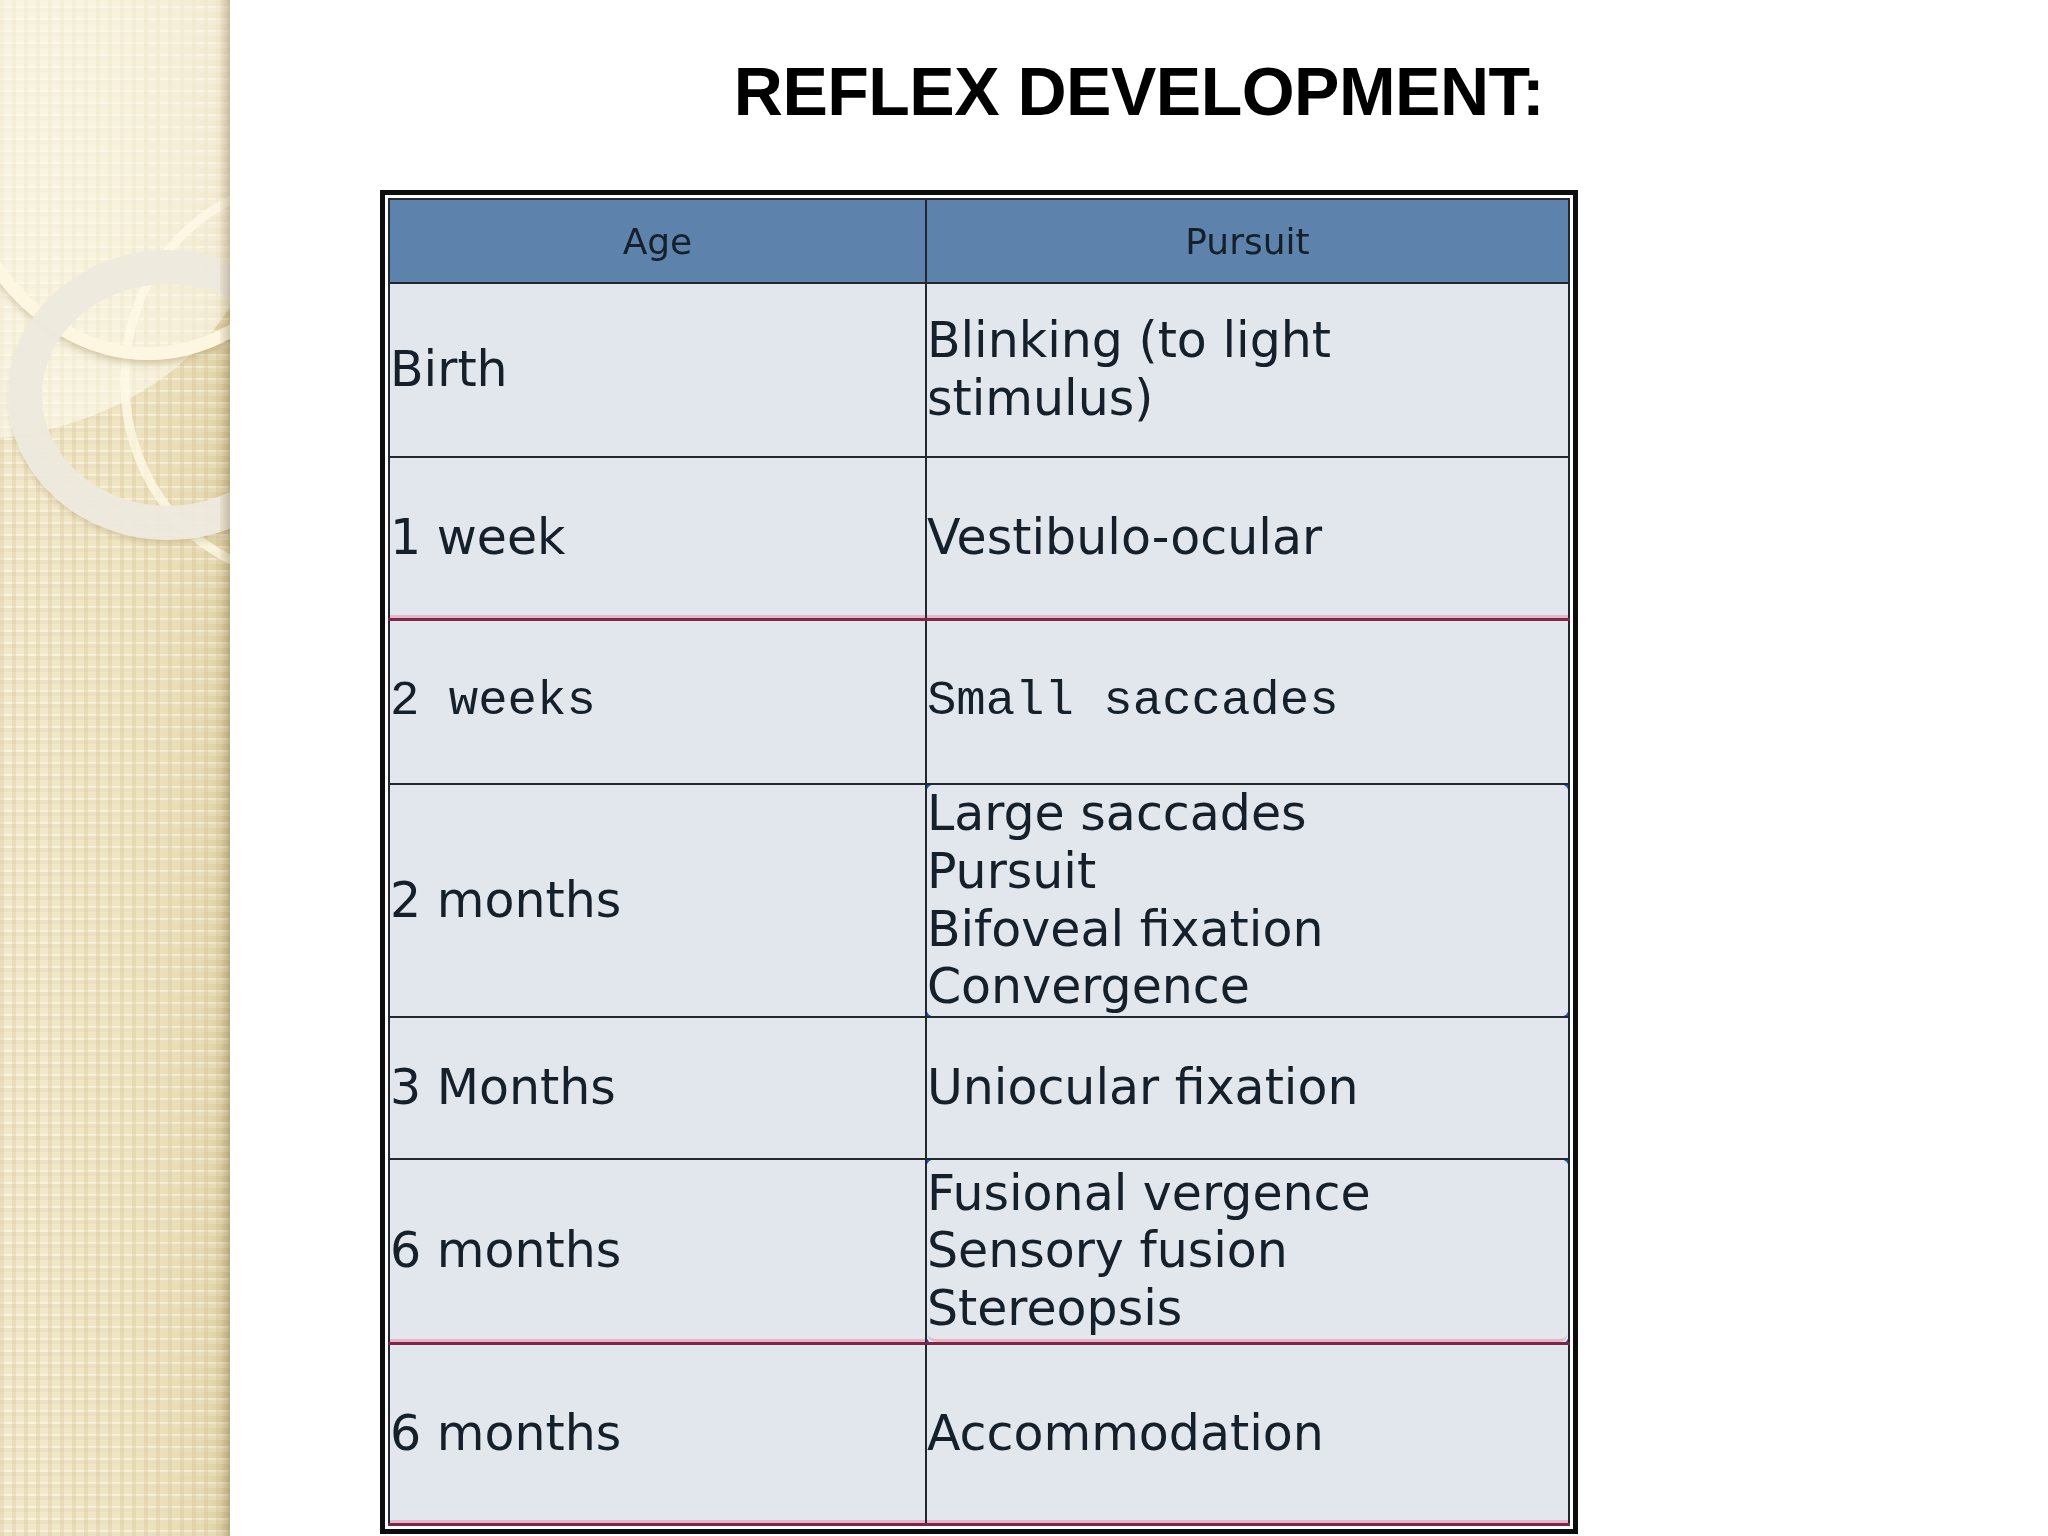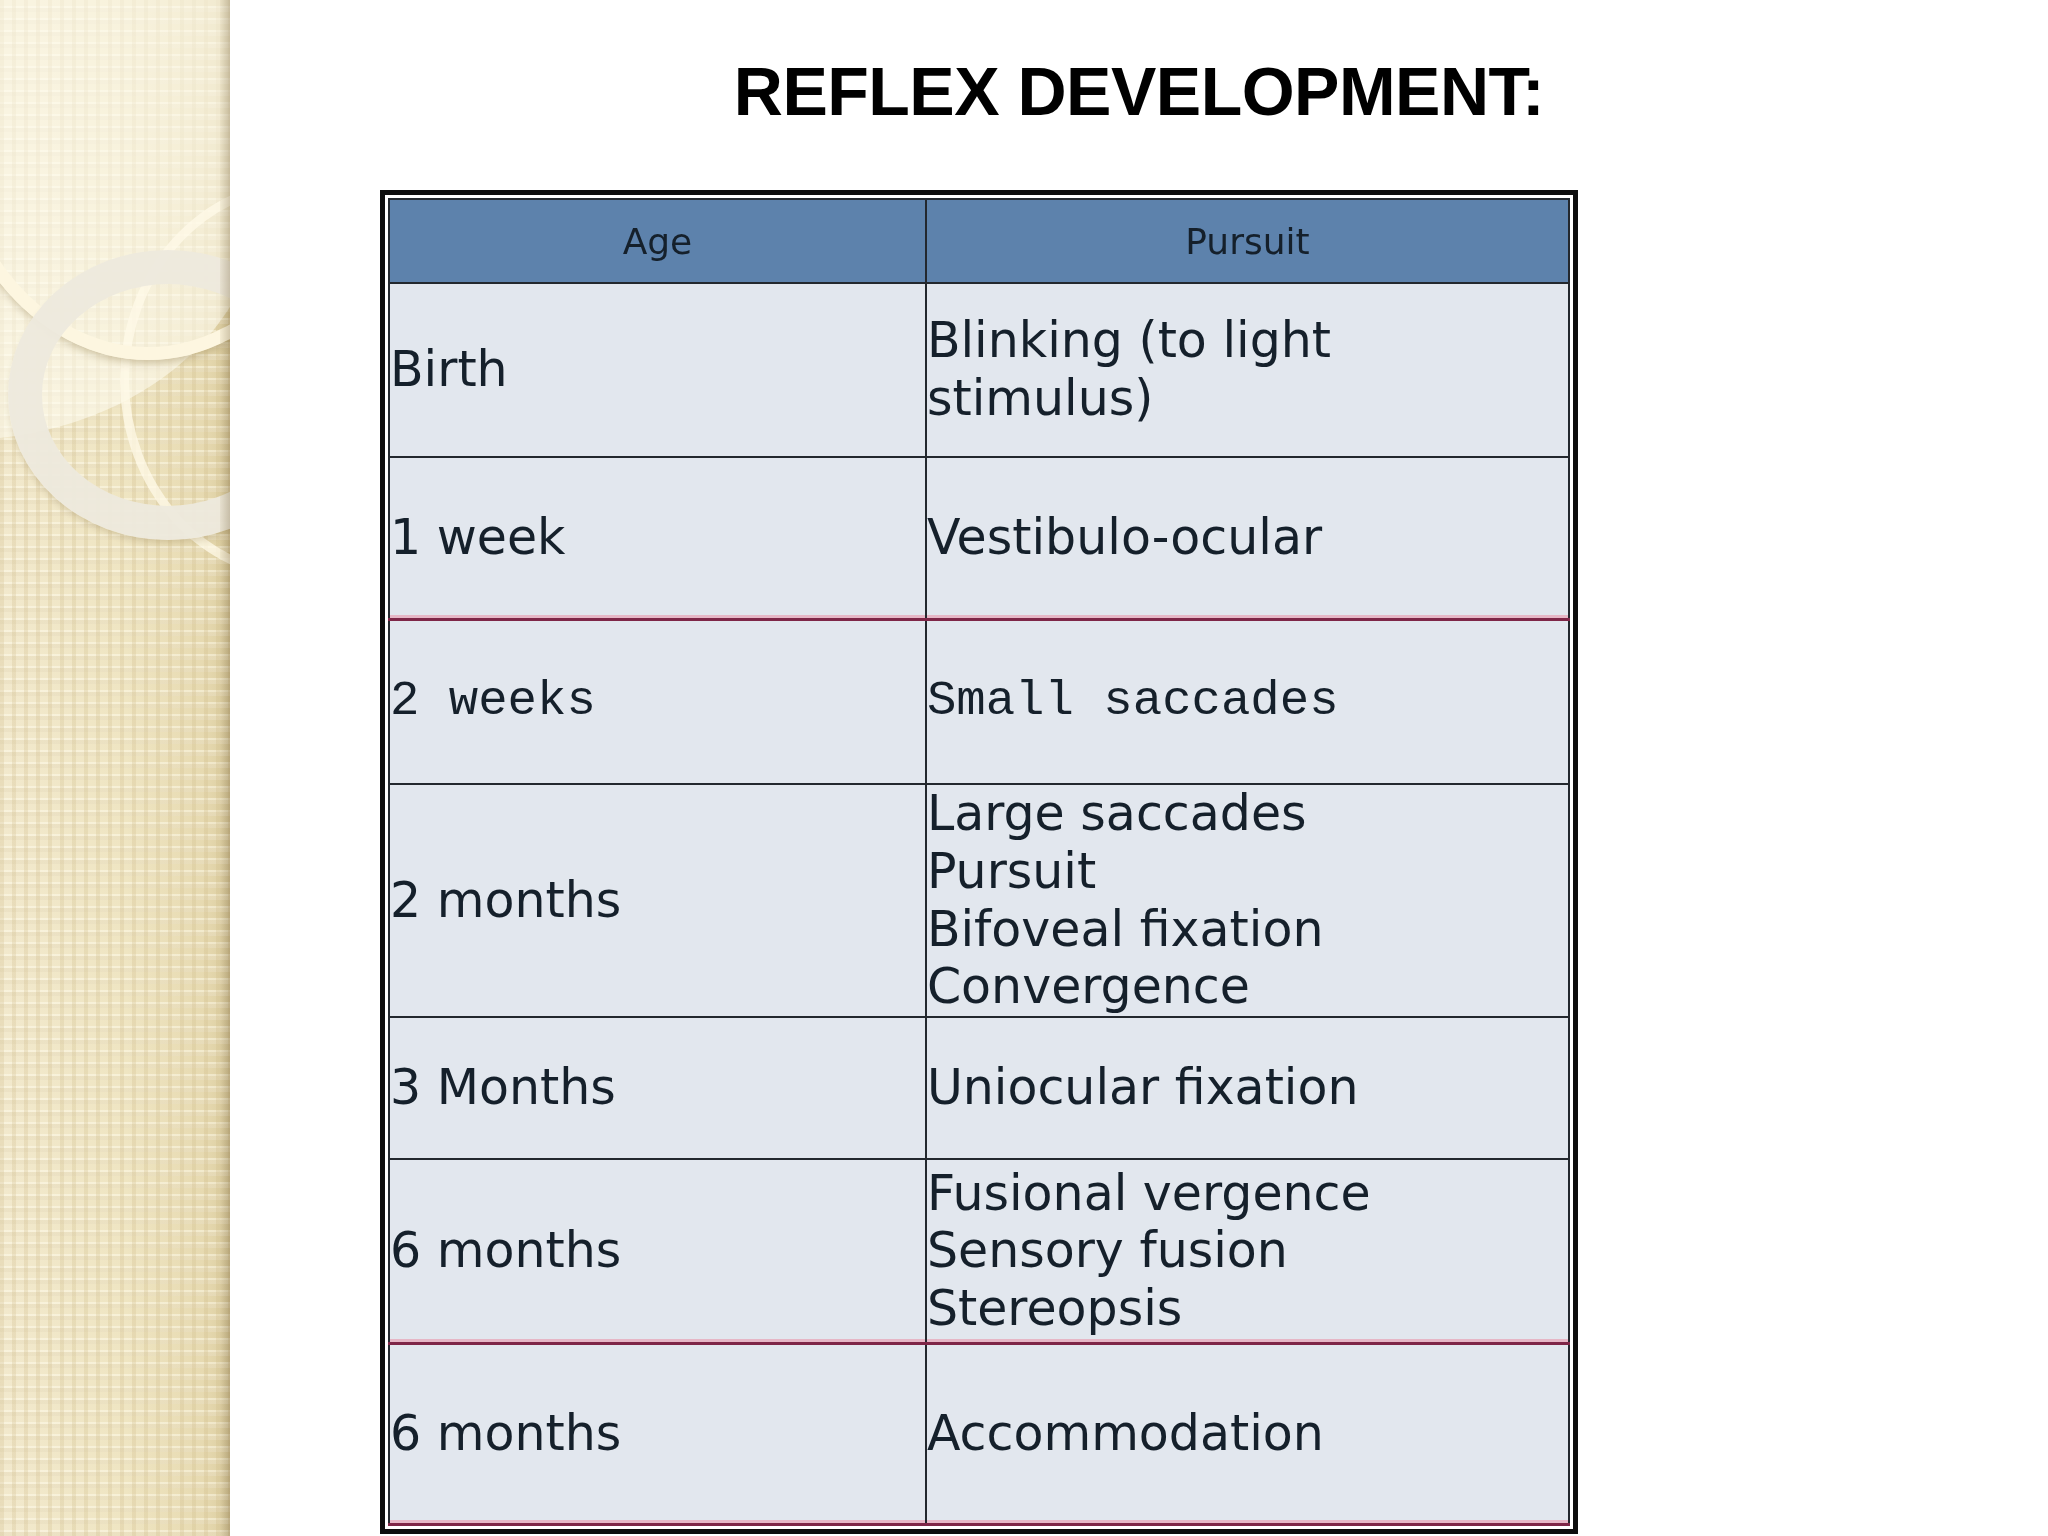--- a/index.html
+++ b/index.html
@@ -197,21 +197,21 @@
   tbody tr.r-2months td { height: 182px; }
   tbody tr.r-3months td { height: 140px; }
   tbody tr.r-4months td { height: 182px; }
   tbody tr.r-6months td { height: 178px; }
 
   
   tbody tr.sep-mauve td { border-bottom: 3px solid #7e2647; }
   tbody tr.sep-mauve td.age-cell,
   tbody tr.sep-mauve td.reflex-cell { box-shadow: inset 0 -6px 0 -3px #e6b7c6; }
 
-  .multi-line { white-space: pre-line; }
+  .multi-line { white-space: pre-line; border-radius: 9px; }
 </style>
 </head>
 <body>
 
 <div class="slide">
 
   <div class="sidebar">
     <div class="sidebar-texture"></div>
     <div class="sidebar-wash"></div>
     <div class="ring-c"></div>

